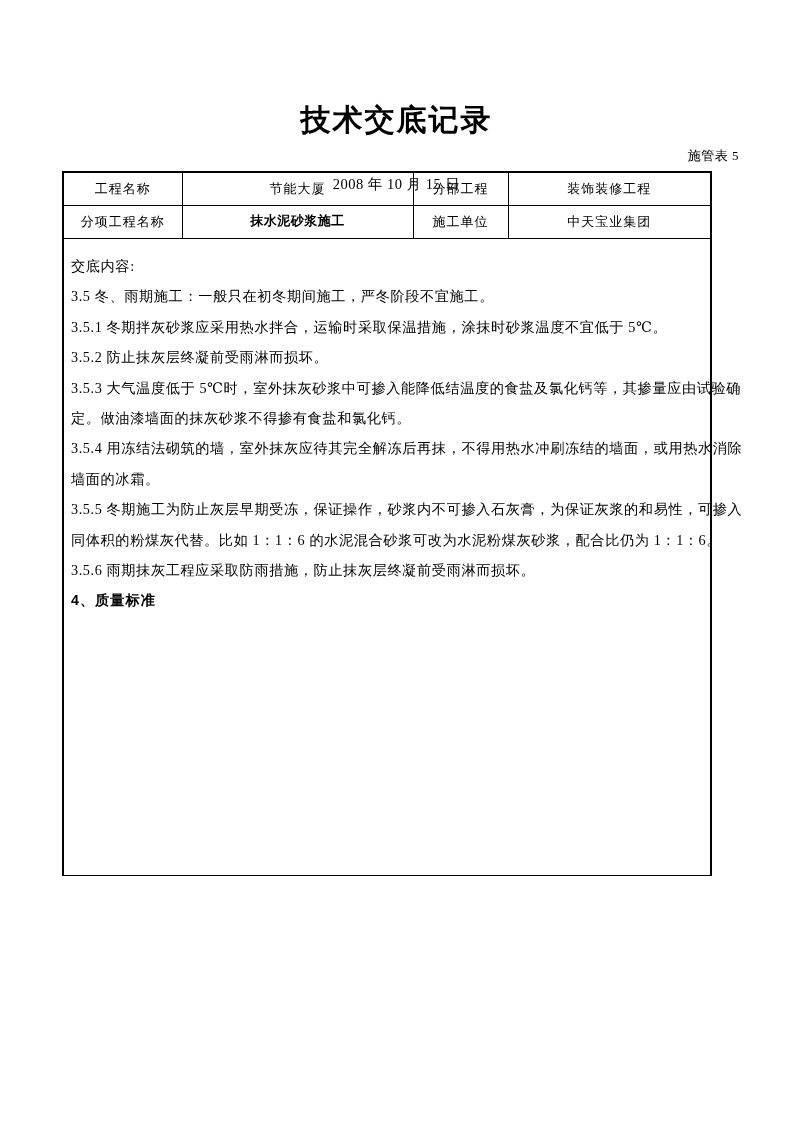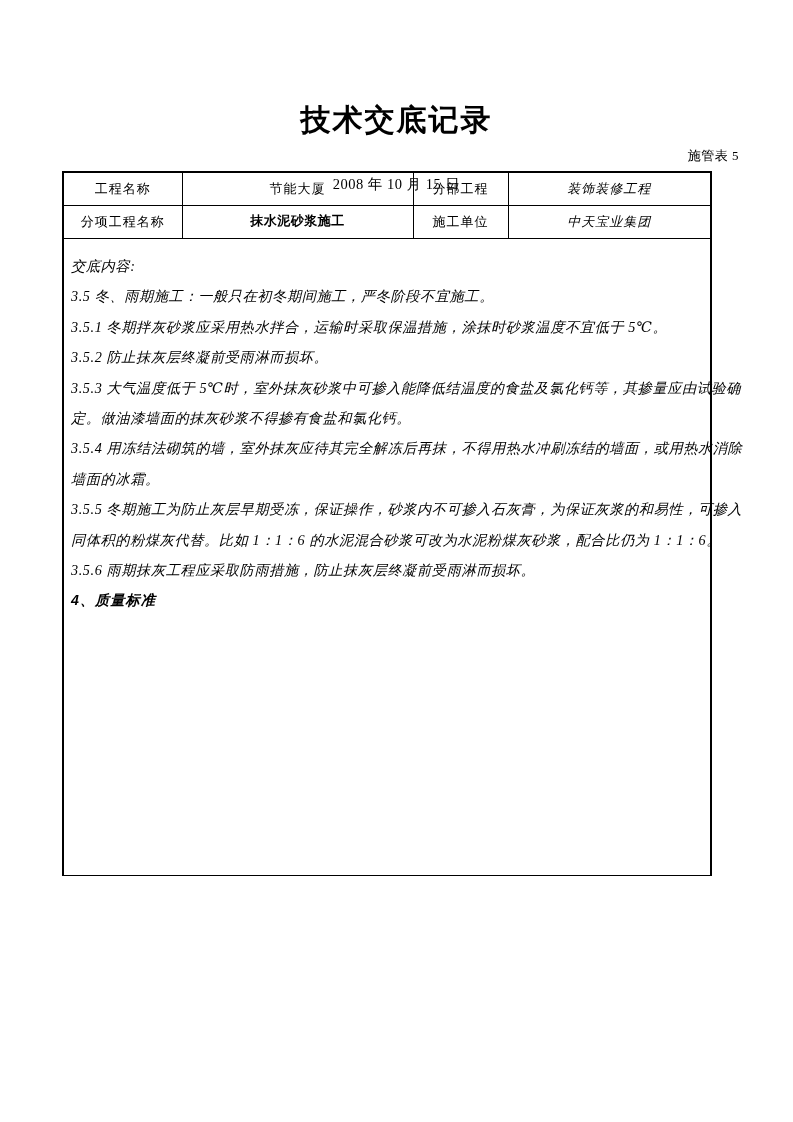--- a/index.html
+++ b/index.html
@@ -69,21 +69,21 @@
     table-layout: fixed;
   }
   .main-table td {
     border: 1px solid #000000;
     padding: 0;
     vertical-align: middle;
   }
   .main-table .outer-t { border-top-width: 2px; }
   .main-table .outer-b { border-bottom-width: 2px; }
   .main-table .outer-l { border-left-width: 2px; }
-  .main-table .outer-r { border-right-width: 2px; font-style: italic; }
+  .main-table .outer-r { border-right-width: 2px; }
 
   .cell-label,
   .cell-value {
     text-align: center;
     font-size: 13px;
     line-height: 20px;
     letter-spacing: 1px;
     height: 32px;
   }
   .cell-value.bold {

